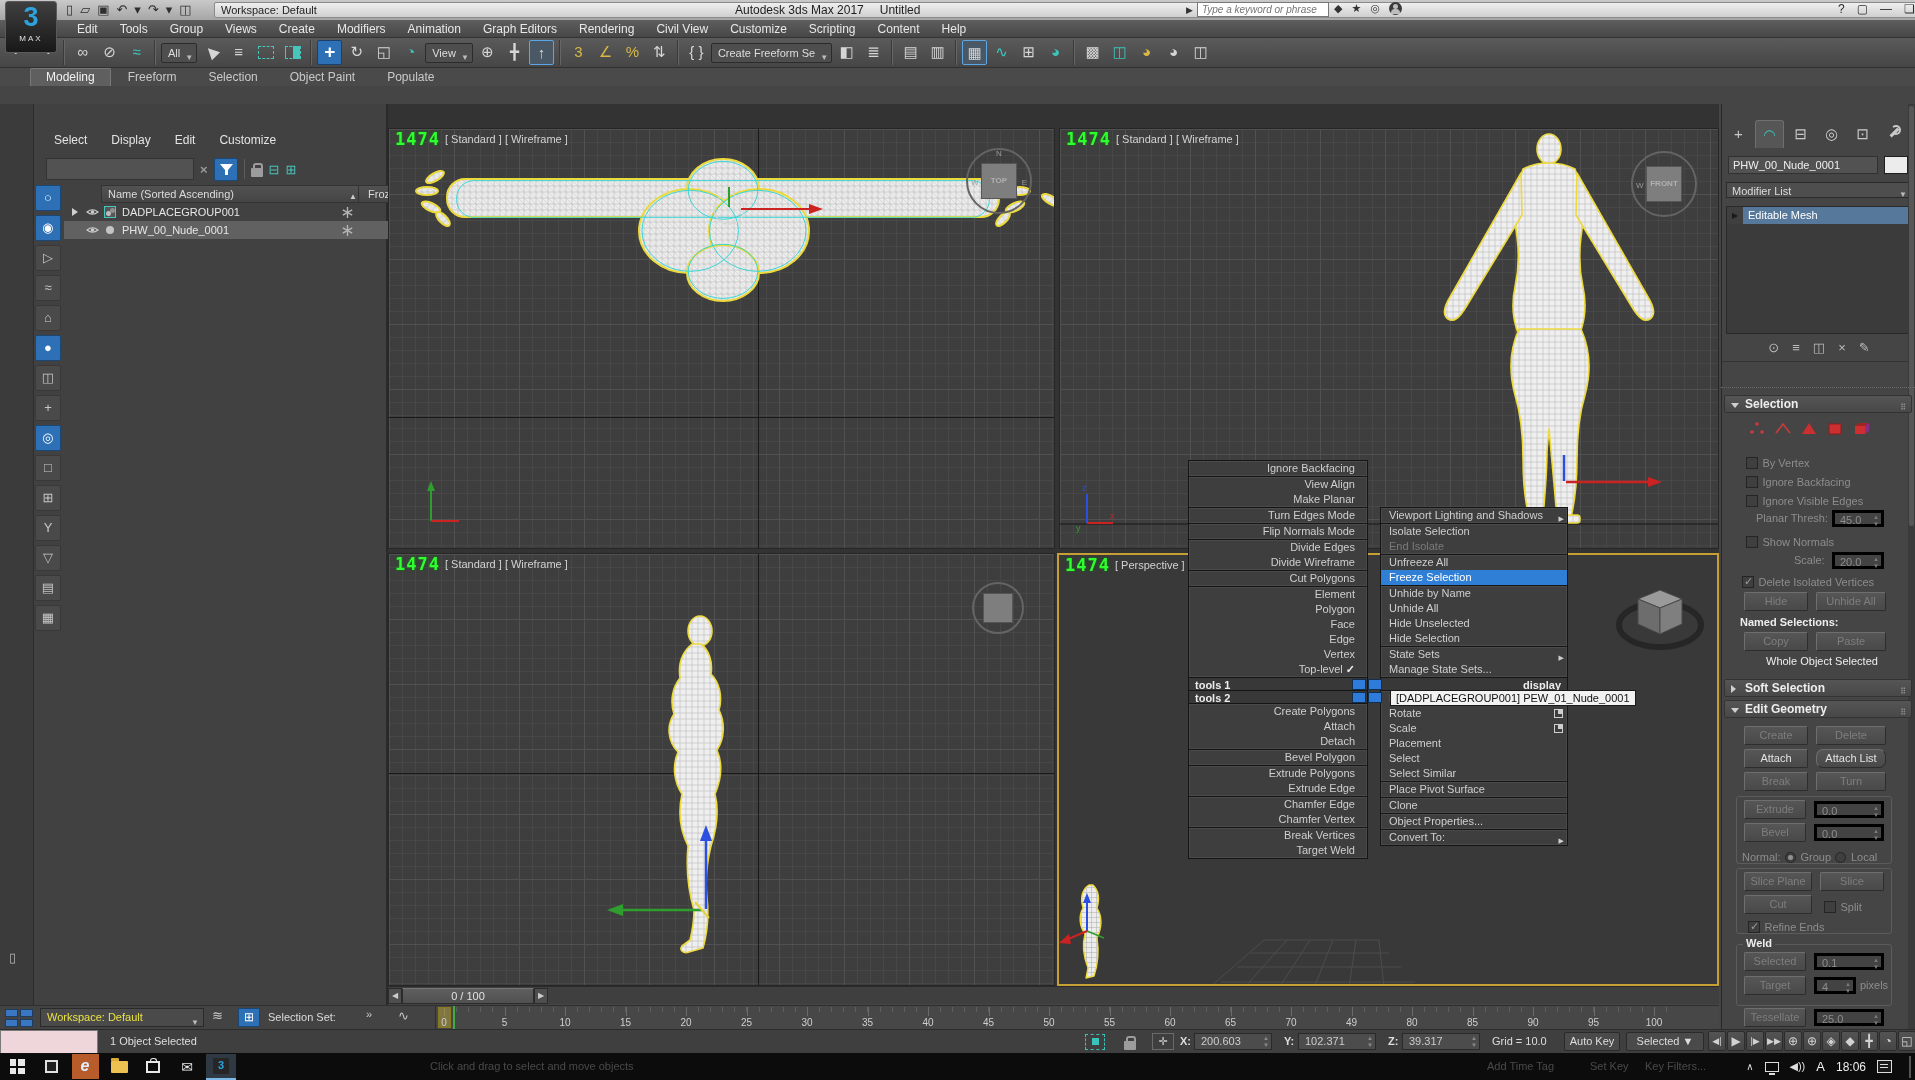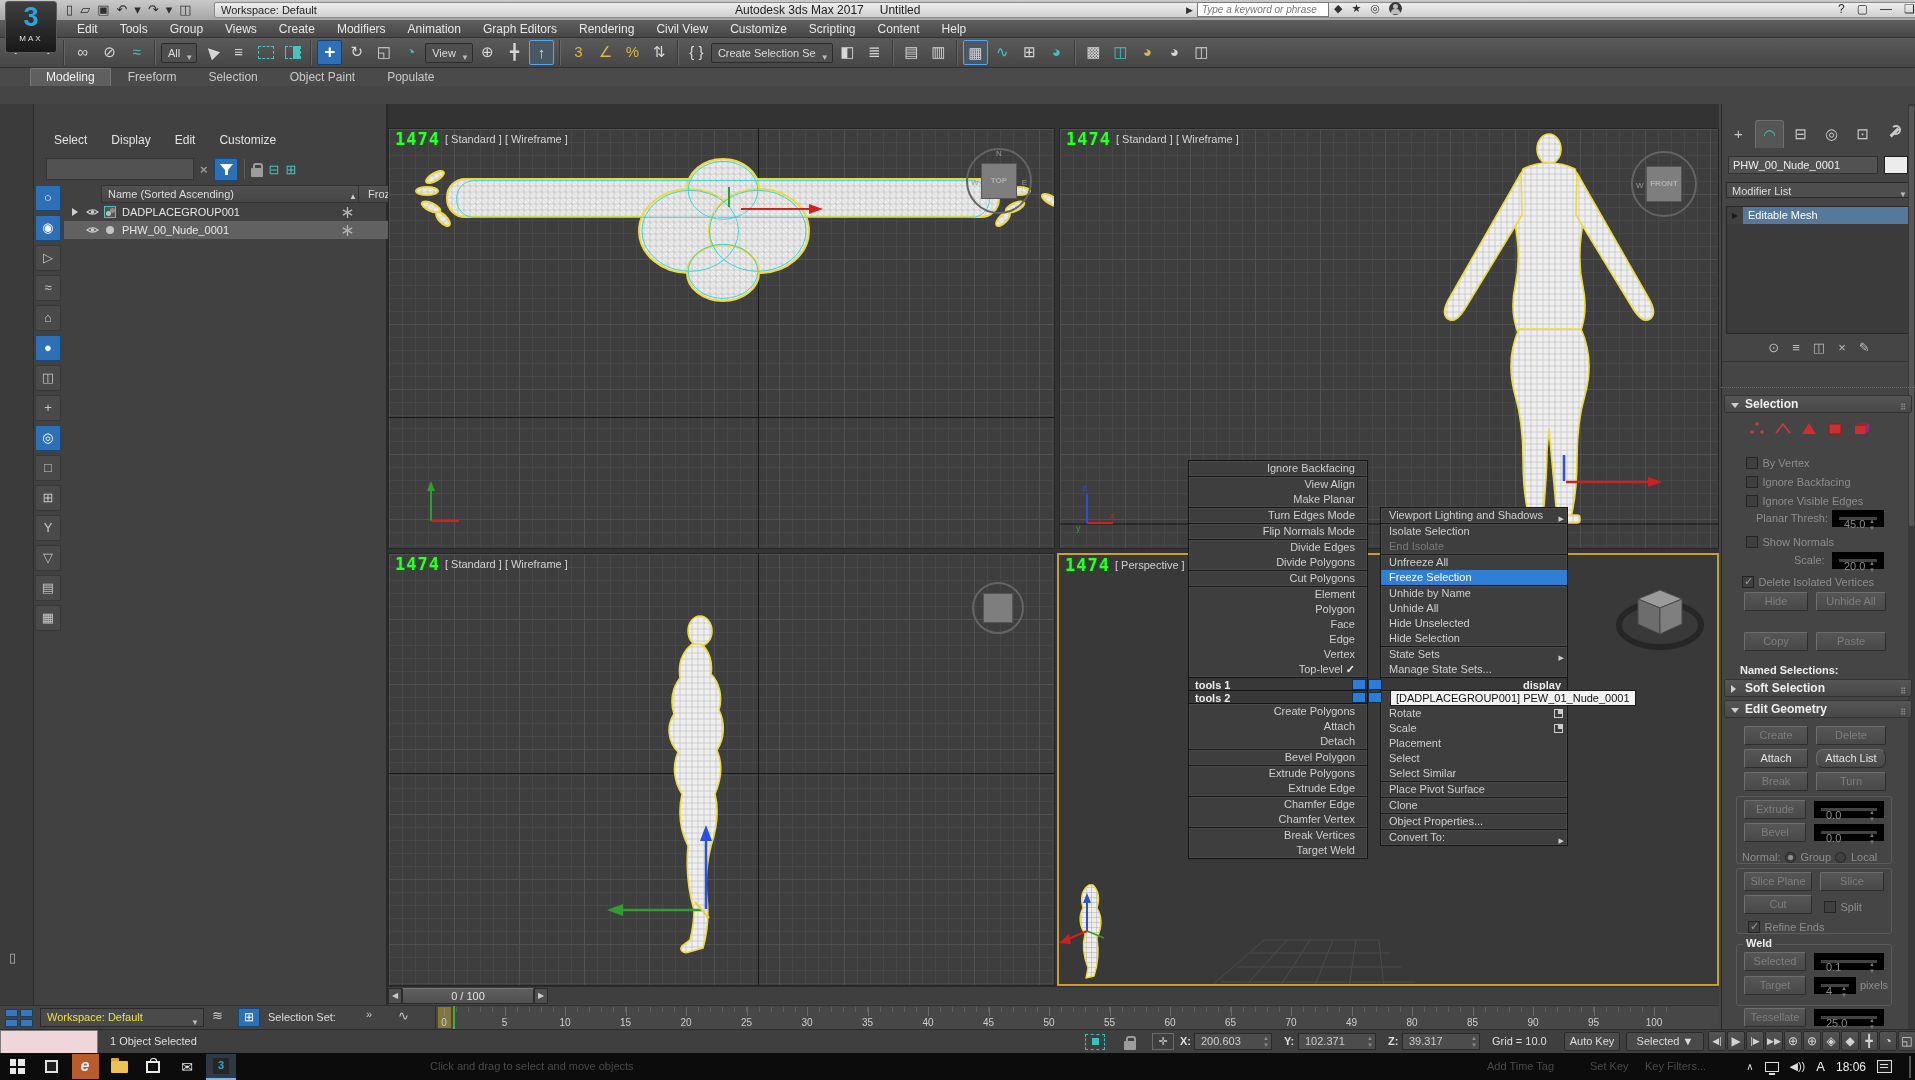--- a/index.html
+++ b/index.html
@@ -143,26 +143,26 @@
   .stack-row .gut{width:16px;background:#3f3f3f;text-align:center;color:#1a1a1a;font-size:8px;line-height:17px;}
   #stack-tools{position:absolute;left:0px;top:236px;width:194px;display:flex;justify-content:center;gap:13px;border-bottom:1px solid #333;padding-bottom:6px;}
   #stack-tools span{color:#bbb;font-size:13px;}
   .roll-divider{position:absolute;left:0;width:194px;border-top:1px dotted #6a6a6a;}
   .rollout{position:absolute;left:3px;width:188px;height:18px;background:linear-gradient(#555,#484848);border:1px solid #333;border-radius:2px;font-weight:bold;color:#eee;font-size:12px;line-height:16px;padding-left:20px;}
   .rollout .grip{position:absolute;right:4px;top:4px;color:#8c8c8c;font-size:8px;letter-spacing:1px;}
   .rarr{position:absolute;left:6px;top:7px;width:0;height:0;border-top:5px solid #cfcfcf;border-left:4px solid transparent;border-right:4px solid transparent;}
   .rarr.col{border-top:4px solid transparent;border-bottom:4px solid transparent;border-left:5px solid #cfcfcf;border-right:none;top:5px;}
   .btn{position:absolute;height:19px;background:linear-gradient(#565656,#494949);border:1px solid #2d2d2d;border-top-color:#6e6e6e;border-left-color:#6e6e6e;color:#e3e3e3;font-size:11px;text-align:center;line-height:17px;border-radius:2px;}
   .btn.dis{color:#7e7e7e;}
-  .spin{position:absolute;height:17px;background:#434343;border:7px solid #000000;color:#8d8d8d;font-size:11px;line-height:15px;padding-left:5px;}
+  .spin{position:absolute;height:17px;background:#434343;border:3px solid #000000;color:#8d8d8d;font-size:11px;line-height:15px;padding-left:5px;}
   .spin .ud{position:absolute;right:2px;top:1px;font-size:6px;color:#7c7c7c;line-height:7px;text-align:center;}
   .cb{width:12px;height:12px;background:#3f3f3f;border:1px solid #252525;display:inline-block;vertical-align:-2px;position:relative;}
   .cb.on::before{content:"✓";position:absolute;left:1px;top:-2px;color:#9d9d9d;font-size:11px;}
   .dislab{color:#8d8d8d;font-size:11px;}
-  .whlab{color:#ededed;font-size:11px;margin-top:48px;}
+  .whlab{color:#ededed;font-size:11px;}
   .gbox{position:absolute;border:1px solid #5c5c5c;border-radius:3px;}
   .radio{width:11px;height:11px;border-radius:50%;background:#3f3f3f;border:1px solid #252525;display:inline-block;vertical-align:-2px;position:relative;}
   .radio.on::before{content:"";position:absolute;left:2px;top:2px;width:5px;height:5px;border-radius:50%;background:#909090;}
   #cmd-scroll{position:absolute;left:1908px;top:104px;width:7px;height:928px;background:#3a3a3a;}
   #cmd-scroll .thumb{position:absolute;left:1px;top:2px;width:5px;height:420px;background:#575757;border-radius:2px;}
 
   
   #time-slider{position:absolute;left:388px;top:986px;width:1331px;height:18px;background:#3f3f3f;border-top:1px solid #2b2b2b;display:flex;align-items:center;}
   #time-slider .tsbtn{width:14px;height:16px;background:#4e4e4e;border:1px solid #2c2c2c;color:#ccc;font-size:8px;text-align:center;line-height:14px;}
   #time-slider .handle{width:132px;height:16px;background:linear-gradient(#5f5f5f,#505050);border:1px solid #2c2c2c;border-top-color:#767676;color:#e2e2e2;font-size:11px;text-align:center;line-height:14px;}
@@ -310,21 +310,21 @@
       <span class="ticon ">⊕</span>
       <span class="ticon ">╋</span>
       <span class="ticon hl-border">↑</span>
       <span class="tsep"></span>
       <span class="ticon c-yellow">3</span>
       <span class="ticon c-yellow">∠</span>
       <span class="ticon c-yellow">%</span>
       <span class="ticon ">⇅</span>
       <span class="tsep"></span>
       <span class="ticon ">{ }</span>
-      <span class="tcombo"><span>Create Selection Se</span><span class="car">▼</span></span>
+      <span class="tcombo"><span>Create Freeform Se</span><span class="car">▼</span></span>
       <span class="ticon ">◧</span>
       <span class="ticon ">≣</span>
       <span class="tsep"></span>
       <span class="ticon ">▤</span>
       <span class="ticon ">▥</span>
       <span class="tsep"></span>
       <span class="ticon hl-border">▦</span>
       <span class="ticon c-teal">∿</span>
       <span class="ticon ">⊞</span>
       <span class="ticon c-teal">◕</span>
@@ -604,21 +604,21 @@
         <div class="qitem"><span>Make Planar</span></div>
       </div>
       <div class="qgroup">
         <div class="qitem"><span>Turn Edges Mode</span></div>
       </div>
       <div class="qgroup">
         <div class="qitem"><span>Flip Normals Mode</span></div>
       </div>
       <div class="qgroup">
         <div class="qitem"><span>Divide Edges</span></div>
-        <div class="qitem"><span>Divide Polygons</span></div>
+        <div class="qitem"><span>Divide Wireframe</span></div>
       </div>
       <div class="qgroup">
         <div class="qitem"><span>Cut Polygons</span></div>
       </div>
       <div class="qgroup">
         <div class="qitem"><span>Element</span></div>
         <div class="qitem"><span>Polygon</span></div>
         <div class="qitem"><span>Face</span></div>
         <div class="qitem"><span>Edge</span></div>
         <div class="qitem"><span>Vertex</span></div>

